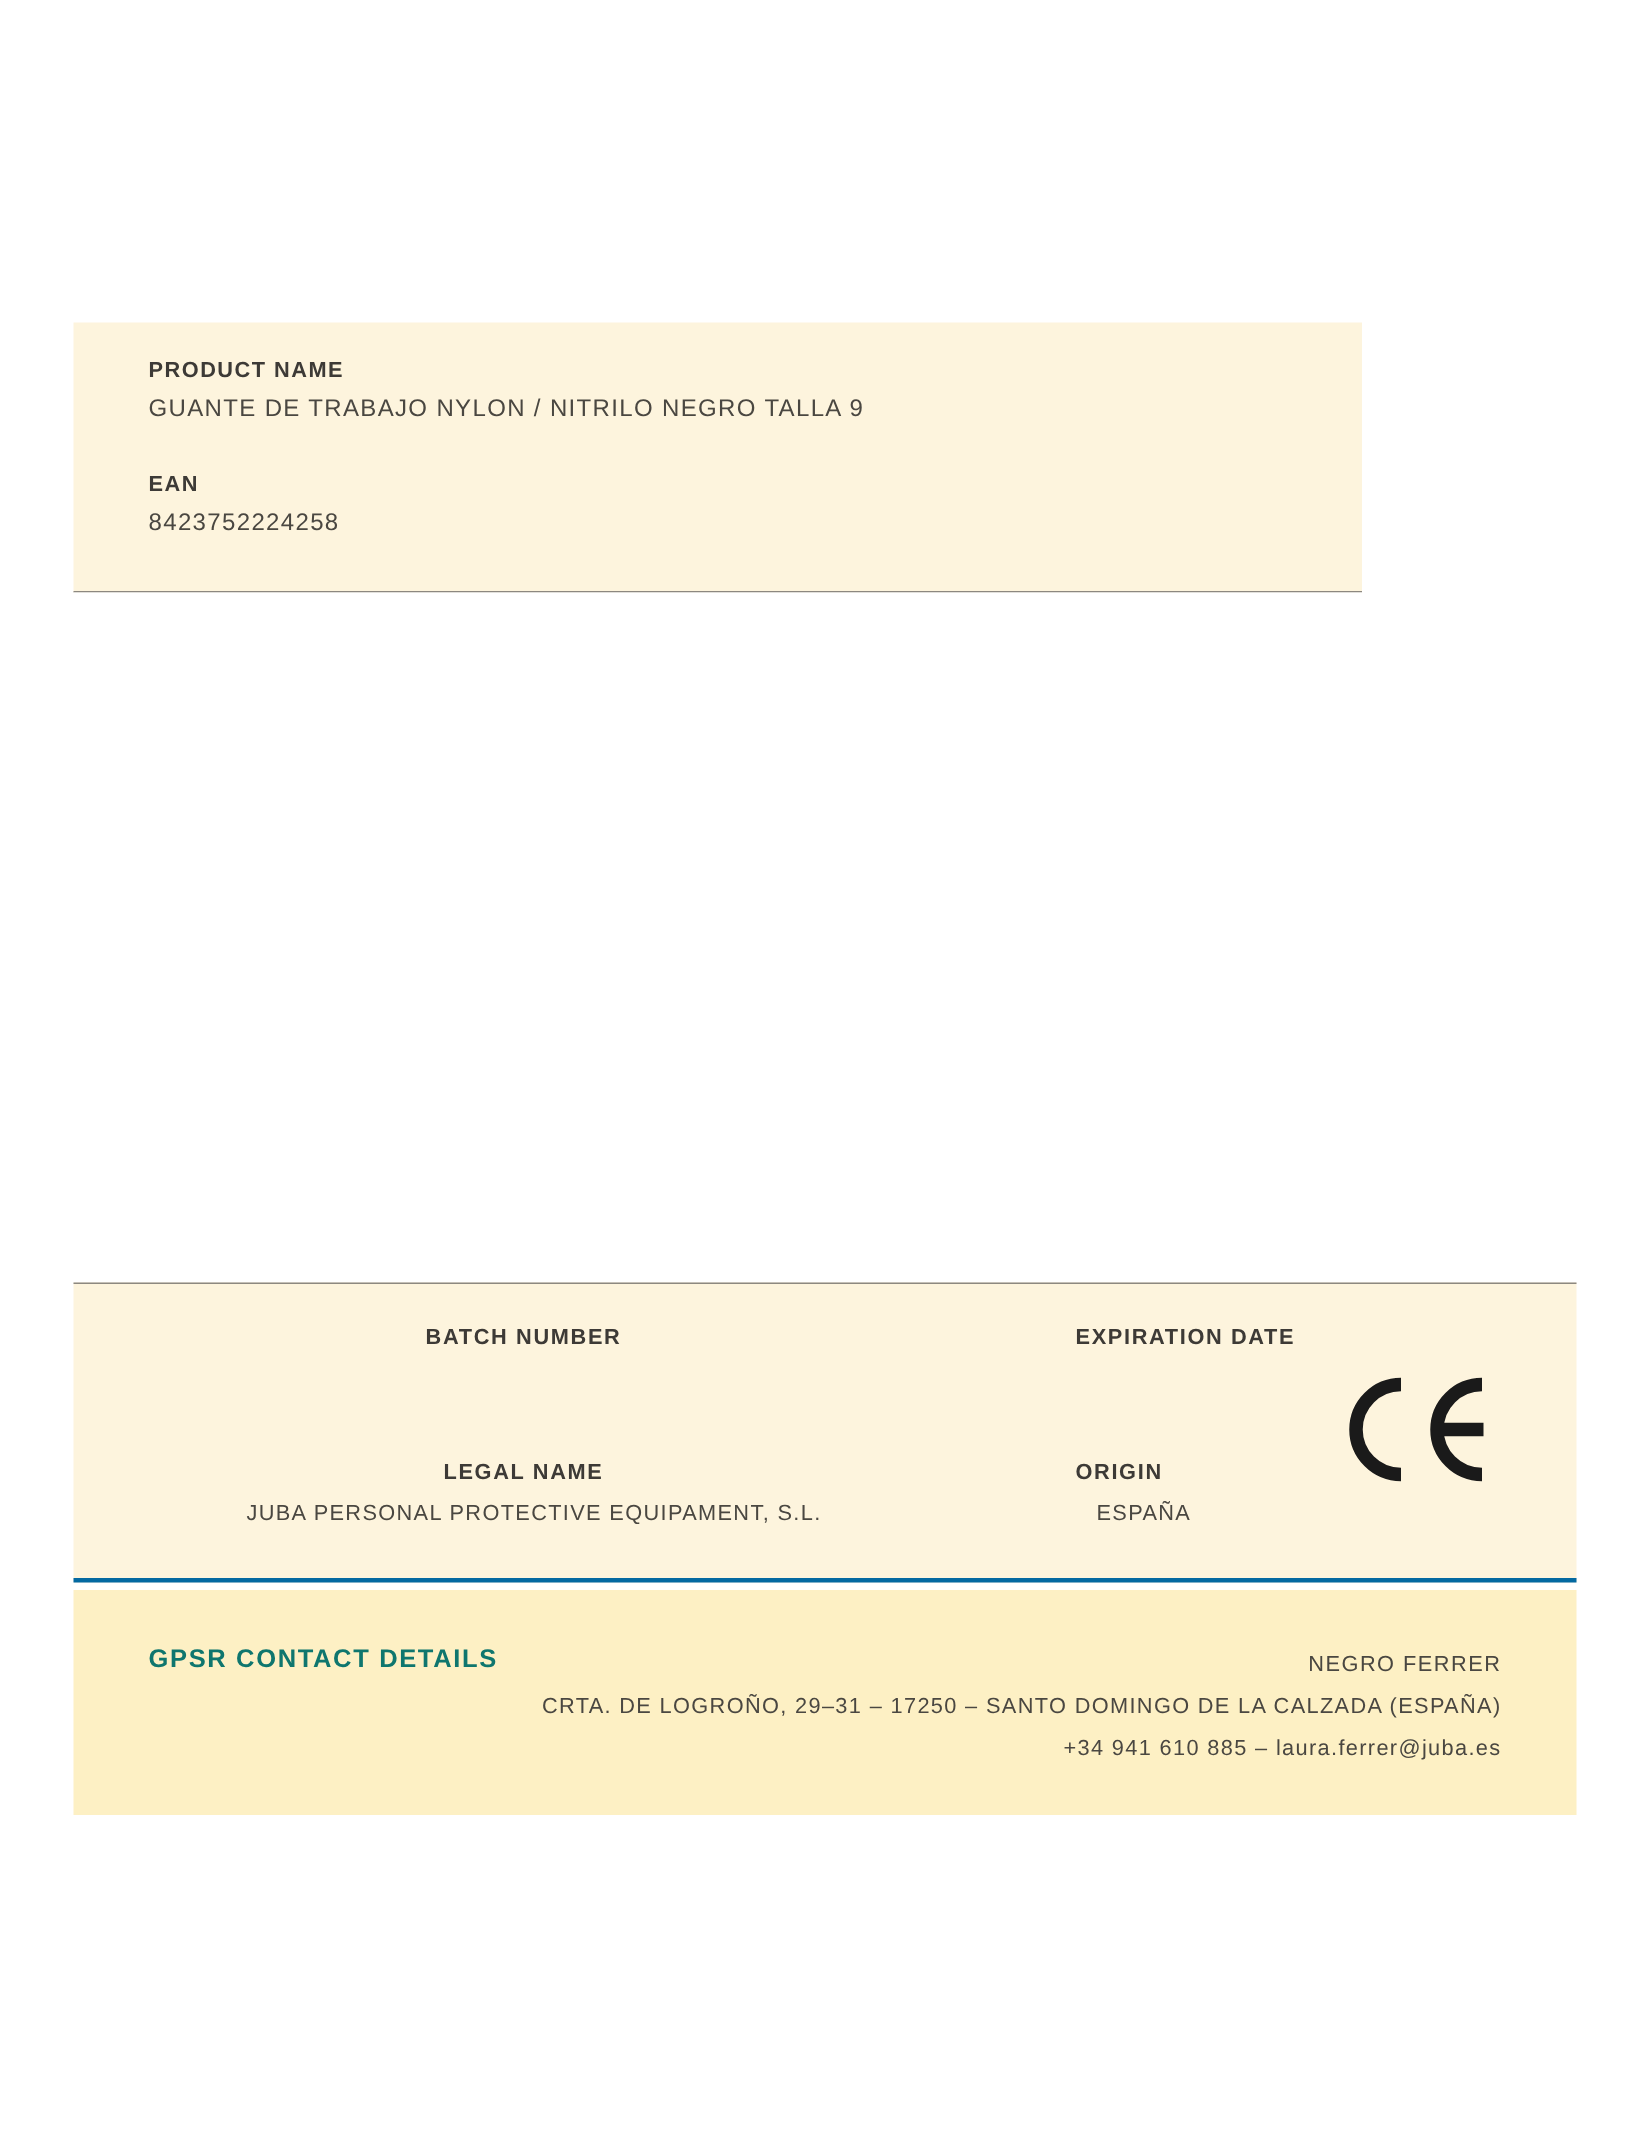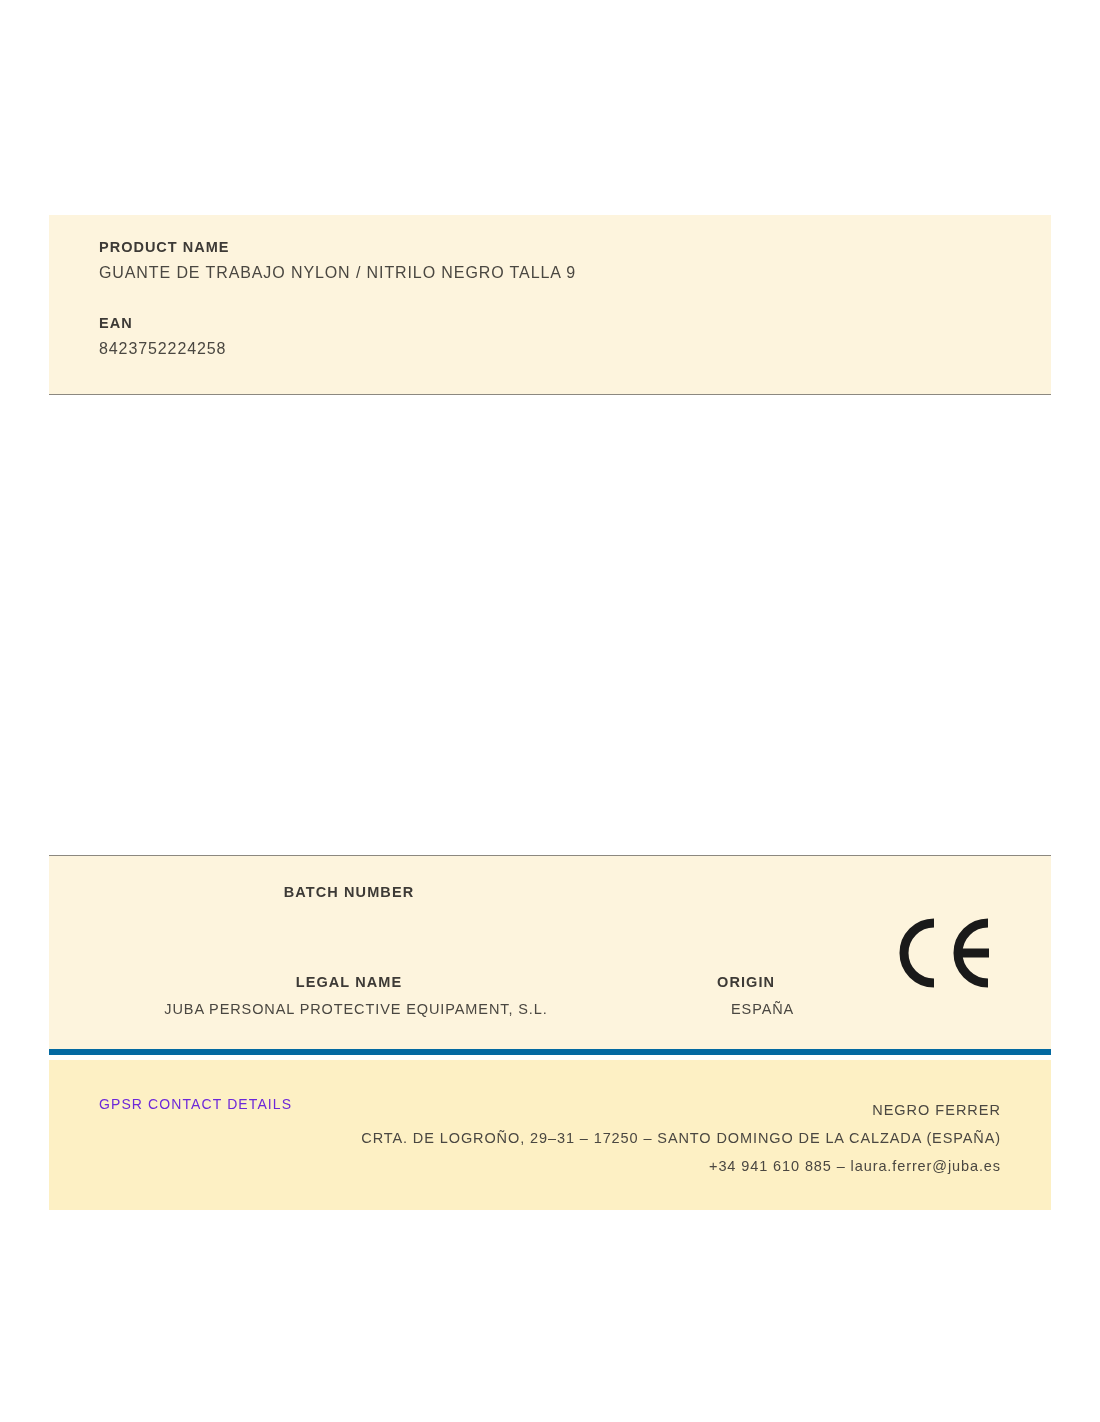--- a/index.html
+++ b/index.html
@@ -21,21 +21,21 @@
     width: 1100px;
     height: 1422px;
     background: #ffffff;
   }
 
   
   .product-block {
     position: absolute;
     left: 49px;
     top: 215px;
-    width: 1002px;
+    width: 859px;
     height: 180px;
     background: #fdf4dd;
     border-bottom: 1px solid #8c8880;
     box-sizing: border-box;
   }
   .product-inner {
     padding: 24px 0 0 50px;
   }
   .field-label {
     font-size: 14.5px;
@@ -66,21 +66,21 @@
 
   
   .detail-block {
     position: absolute;
     left: 49px;
     top: 855px;
     width: 1002px;
     height: 200px;
     background: #fdf4dd;
     border-top: 1px solid #8c8880;
-    border-bottom: 6px solid #0369a1;
+    border-bottom: 3px solid #0369a1;
     box-sizing: border-box;
   }
   .detail-grid {
     position: relative;
     width: 100%;
     height: 100%;
   }
   .col-batch {
     position: absolute;
     left: 0;
@@ -130,24 +130,24 @@
     top: 1060px;
     width: 1002px;
     height: 150px;
     background: #fdf0c4;
     box-sizing: border-box;
   }
   .gpsr-title {
     position: absolute;
     left: 50px;
     top: 36px;
-    font-size: 14px;
-    font-weight: normal;
+    font-size: 17px;
+    font-weight: bold;
     letter-spacing: 1.1px;
-    color: #6d28d9;
+    color: #0f766e;
     text-transform: uppercase;
   }
   .gpsr-lines {
     position: absolute;
     right: 50px;
     top: 36px;
     text-align: right;
   }
   .gpsr-line {
     font-size: 14.5px;
@@ -178,20 +178,24 @@
   <div class="middle-blank"></div>
 
   <div class="detail-block">
     <div class="detail-grid">
 
       <div class="col-batch row-1">
         <div class="detail-label">BATCH NUMBER</div>
         <div class="detail-value"></div>
       </div>
 
+      <div class="col-expiry row-1">
+        <div class="detail-label">EXPIRATION DATE</div>
+        <div class="detail-value"></div>
+      </div>
 
       <div class="col-batch row-2">
         <div class="detail-label">LEGAL NAME</div>
         <div class="detail-value">JUBA PERSONAL PROTECTIVE EQUIPAMENT, S.L.</div>
       </div>
 
       <div class="col-expiry row-2">
         <div class="detail-label">ORIGIN</div>
         <div class="detail-value">ESPAÑA</div>
       </div>

